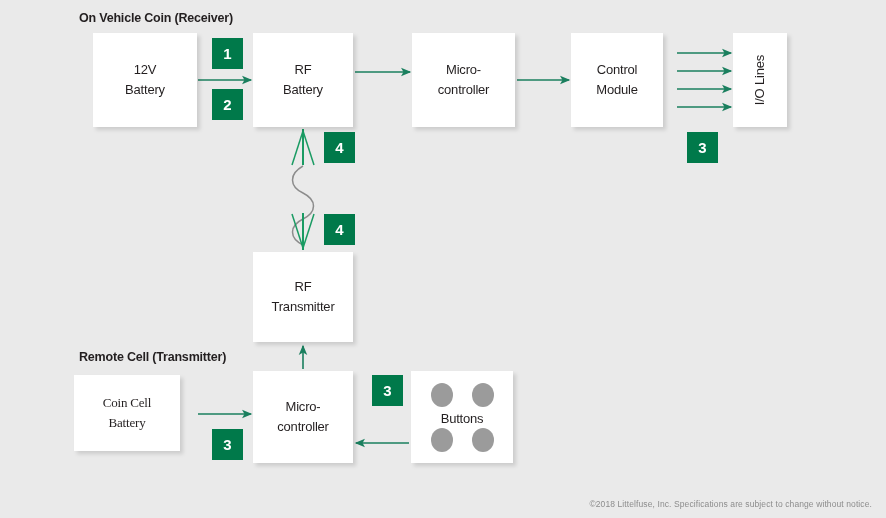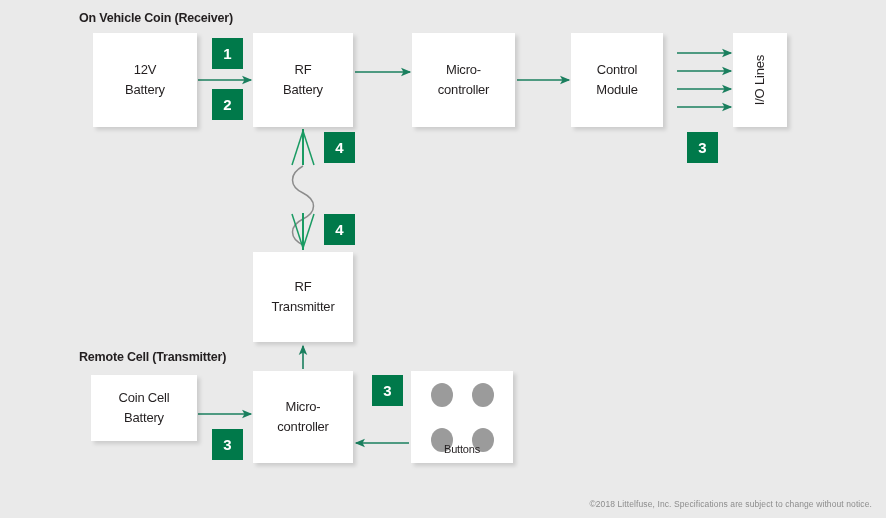--- a/index.html
+++ b/index.html
@@ -52,21 +52,21 @@
     letter-spacing: -0.2px;
   }
   .node-box .ln { display: block; white-space: nowrap; }
 
   #box-battery12v   { left: 93px;  top: 33px;  width: 104px; height: 94px; }
   #box-rf-receiver  { left: 253px; top: 33px;  width: 100px; height: 94px; }
   #box-mcu-vehicle  { left: 412px; top: 33px;  width: 103px; height: 94px; }
   #box-control-mod  { left: 571px; top: 33px;  width: 92px; height: 94px; }
   #box-io-lines     { left: 733px; top: 33px;  width: 54px;  height: 94px; }
   #box-rf-transmit  { left: 253px; top: 252px; width: 100px; height: 90px; }
-  #box-coincell     { left: 91px;  top: 375px; width: 106px; height: 66px; }
+  #box-coincell     { left: 74px;  top: 375px; width: 106px; height: 76px; font-family: Liberation Serif, serif; }
   #box-mcu-remote   { left: 253px; top: 371px; width: 100px; height: 92px; }
   #box-buttons      { left: 411px; top: 371px; width: 102px; height: 92px; }
 
   
   #io-lines-text {
     writing-mode: vertical-rl;
     transform: rotate(180deg);
     font-size: 13px;
     letter-spacing: -0.2px;
     white-space: nowrap;
@@ -82,23 +82,22 @@
     background: #9b9b9b;
   }
   #btn-dot-tl { left: 20px; top: 12px; }
   #btn-dot-tr { left: 61px; top: 12px; }
   #btn-dot-bl { left: 20px; top: 57px; }
   #btn-dot-br { left: 61px; top: 57px; }
   #buttons-caption {
     position: absolute;
     left: 0; right: 0; top: 38px;
     text-align: center;
-    font-size: 11px;
-    letter-spacing: -0.2px;
-    margin-top: 32px;
+    font-size: 13px;
+    letter-spacing: -0.2px;
   }
 
   
   .badge {
     position: absolute;
     width: 31px;
     height: 31px;
     background: #00794a;
     color: #ffffff;
     font-size: 15px;

